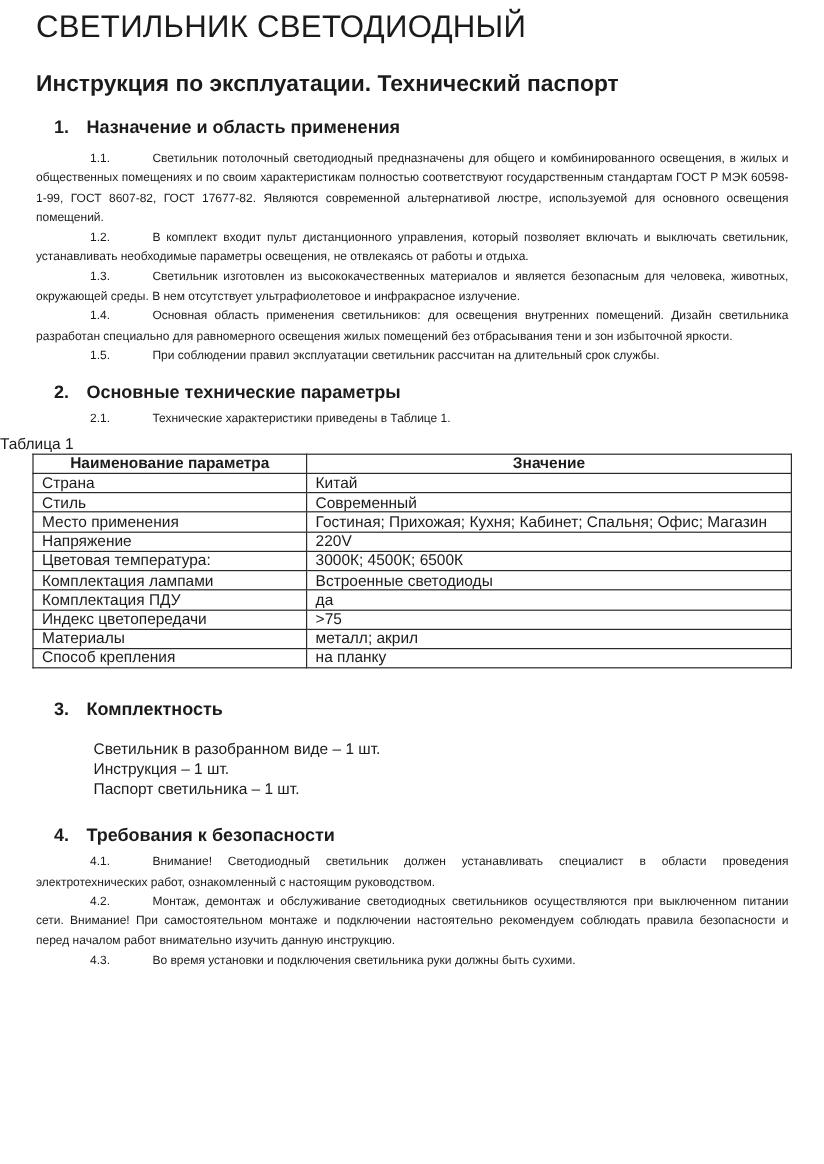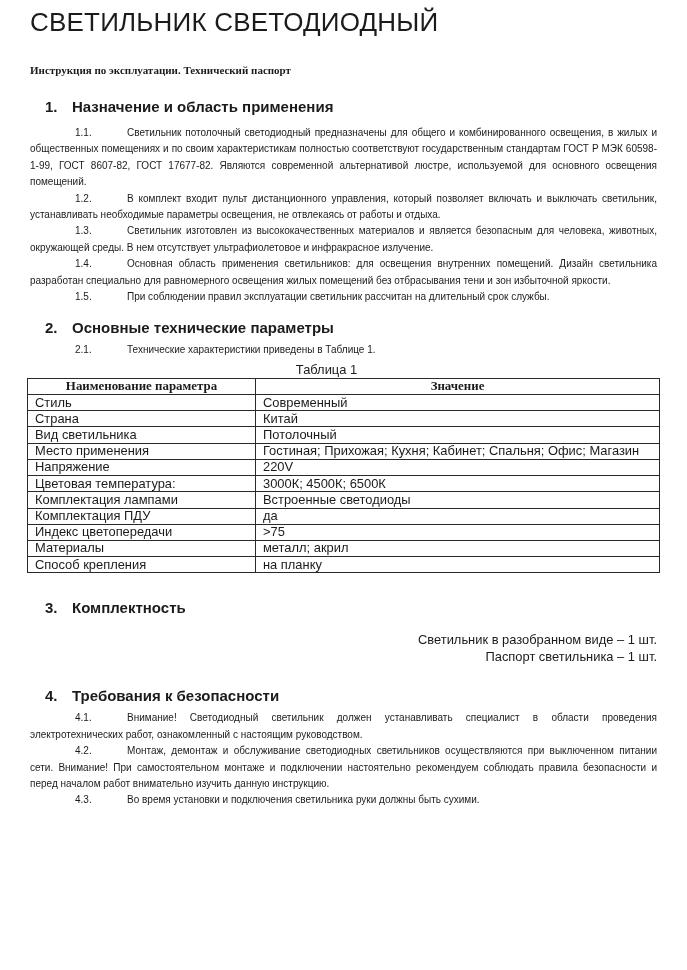--- a/index.html
+++ b/index.html
@@ -15,24 +15,23 @@
   }
   .doc-title {
     margin: 5px 30px 0 30px;
     font-size: 26px;
     line-height: 35px;
     font-weight: 400;
     letter-spacing: 0.2px;
   }
   .doc-subtitle {
     margin: 21px 30px 0 30px;
-    font-size: 11px;
+    font-size: 19px;
     line-height: 19px;
     font-weight: 700;
-    font-family: Liberation Serif, serif;
   }
   .sec-heading {
     display: flex;
     font-weight: 700;
     font-size: 15px;
     line-height: 18px;
     margin: 18px 30px 9px 45px;
   }
   .sec-num { width: 27px; flex: none; }
   .sh-2 { margin-top: 14px; margin-bottom: 5px; }
@@ -40,21 +39,21 @@
   .sh-4 { margin-top: 22px; margin-bottom: 5px; }
   .para {
     margin: 0 30px;
     font-size: 10px;
     line-height: 16.4px;
     text-align: justify;
     text-indent: 45px;
   }
   .pnum { display: inline-block; min-width: 52px; text-indent: 0; }
   .table-caption {
-    text-align: center;
+    text-align: left;
     font-size: 12.9px;
     line-height: 15px;
     margin: 3px 34px 1px 0;
   }
   .spec-table {
     border-collapse: collapse;
     margin-left: 27px;
     table-layout: fixed;
     width: 632px;
   }
@@ -63,26 +62,25 @@
   .spec-table th, .spec-table td {
     border: 1px solid #2a2a2a;
     font-size: 12.9px;
     line-height: 14.2px;
     padding: 0.5px 7px;
     white-space: nowrap;
     overflow: hidden;
     text-align: left;
     font-weight: 400;
   }
-  .spec-table th { text-align: center; font-weight: 700; font-family: Liberation Serif, serif; }
+  .spec-table th { text-align: center; font-weight: 700; }
   .kit-list {
     margin: 14px 30px 0 78px;
     font-size: 12.9px;
     line-height: 17px;
-    text-align: right;
   }
 </style>
 </head>
 <body>
 
 <div class="page">
 
   <h1 class="doc-title">СВЕТИЛЬНИК СВЕТОДИОДНЫЙ</h1>
 
   <div class="doc-subtitle">Инструкция по эксплуатации. Технический паспорт</div>
@@ -113,30 +111,26 @@
         <col class="c2">
       </colgroup>
     <thead>
       <tr>
         <th>Наименование параметра</th>
         <th>Значение</th>
       </tr>
     </thead>
     <tbody>
       <tr>
-          <td>Стиль</td>
-          <td>Современный</td>
-        </tr>
-      <tr>
           <td>Страна</td>
           <td>Китай</td>
         </tr>
       <tr>
-          <td>Вид светильника</td>
-          <td>Потолочный</td>
+          <td>Стиль</td>
+          <td>Современный</td>
         </tr>
       <tr>
           <td>Место применения</td>
           <td>Гостиная; Прихожая; Кухня; Кабинет; Спальня; Офис; Магазин</td>
         </tr>
       <tr>
           <td>Напряжение</td>
           <td>220V</td>
         </tr>
       <tr>
@@ -166,20 +160,21 @@
     </tbody>
   </table>
 
   <div class="sec-heading sh-3">
     <span class="sec-num">3.</span>
     <span>Комплектность</span>
   </div>
 
   <div class="kit-list">
     <div class="kit-item">Светильник в разобранном виде – 1 шт.</div>
+    <div class="kit-item">Инструкция – 1 шт.</div>
     <div class="kit-item">Паспорт светильника – 1 шт.</div>
   </div>
 
   <div class="sec-heading sh-4">
     <span class="sec-num">4.</span>
     <span>Требования к безопасности</span>
   </div>
 
   <p class="para"><span class="pnum">4.1.</span><span>Внимание! Светодиодный светильник должен устанавливать специалист в области проведения электротехнических работ, ознакомленный с настоящим руководством.</span></p>
   <p class="para"><span class="pnum">4.2.</span><span>Монтаж, демонтаж и обслуживание светодиодных светильников осуществляются при выключенном питании сети. Внимание! При самостоятельном монтаже и подключении настоятельно рекомендуем соблюдать правила безопасности и перед началом работ внимательно изучить данную инструкцию.</span></p>

